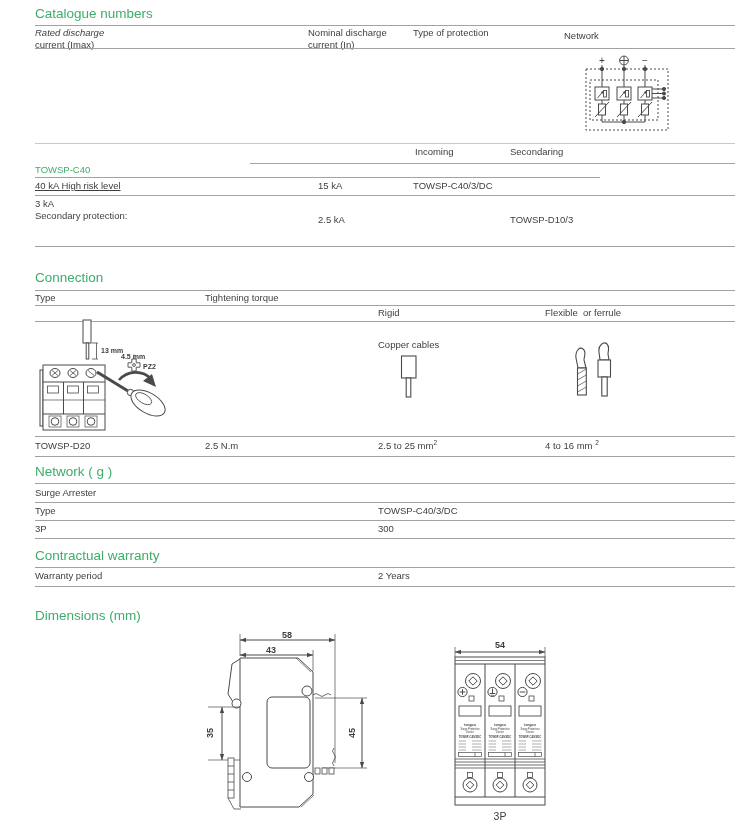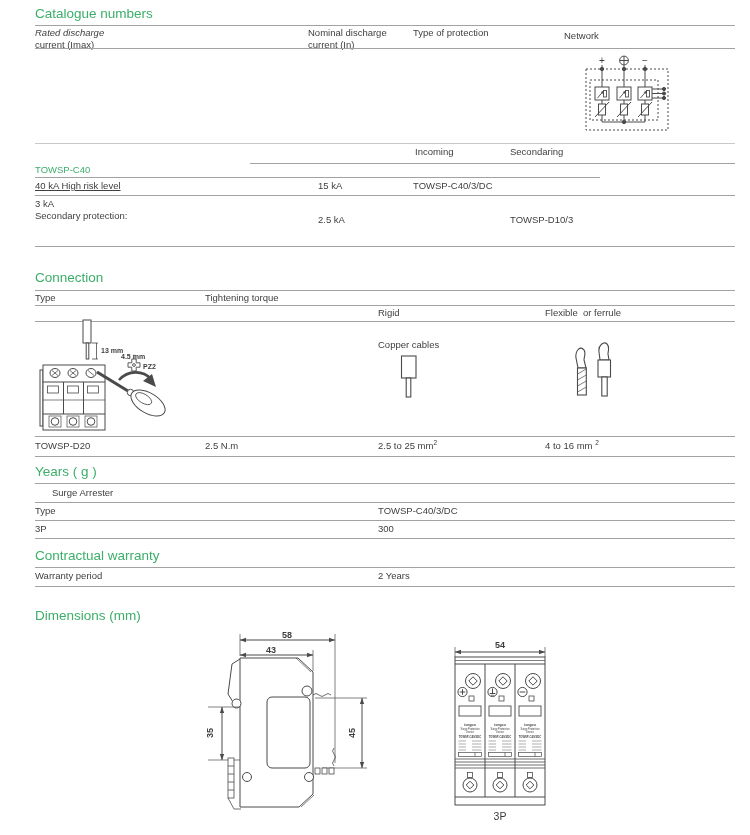--- a/index.html
+++ b/index.html
@@ -217,23 +217,23 @@
     </g>
   </svg>
 
   <div class="hline" style="left:35px; top:436px; width:700px;"></div>
   <div class="t" style="left:35px; top:440px;">TOWSP-D20</div>
   <div class="t" style="left:205px; top:440px;">2.5 N.m</div>
   <div class="t" style="left:378px; top:440px;"><span>2.5 to 25 mm</span><span class="sup">2</span></div>
   <div class="t" style="left:545px; top:440px;"><span>4 to 16 mm </span><span class="sup">2</span></div>
   <div class="hline" style="left:35px; top:456px; width:700px;"></div>
 
-  <div class="h" style="left:35px; top:464px;">Years ( g )</div>
+  <div class="h" style="left:35px; top:464px;">Network ( g )</div>
   <div class="hline" style="left:35px; top:483px; width:700px;"></div>
-  <div class="t" style="left:52px; top:487px;">Surge Arrester</div>
+  <div class="t" style="left:35px; top:487px;">Surge Arrester</div>
   <div class="hline" style="left:35px; top:502px; width:700px;"></div>
   <div class="t" style="left:35px; top:505px;">Type</div>
   <div class="t" style="left:378px; top:505px;">TOWSP-C40/3/DC</div>
   <div class="hline" style="left:35px; top:520px; width:700px;"></div>
   <div class="t" style="left:35px; top:523px;">3P</div>
   <div class="t" style="left:378px; top:523px;">300</div>
   <div class="hline" style="left:35px; top:538px; width:700px;"></div>
 
   <div class="h" style="left:35px; top:548px;">Contractual warranty</div>
   <div class="hline" style="left:35px; top:567px; width:700px;"></div>

